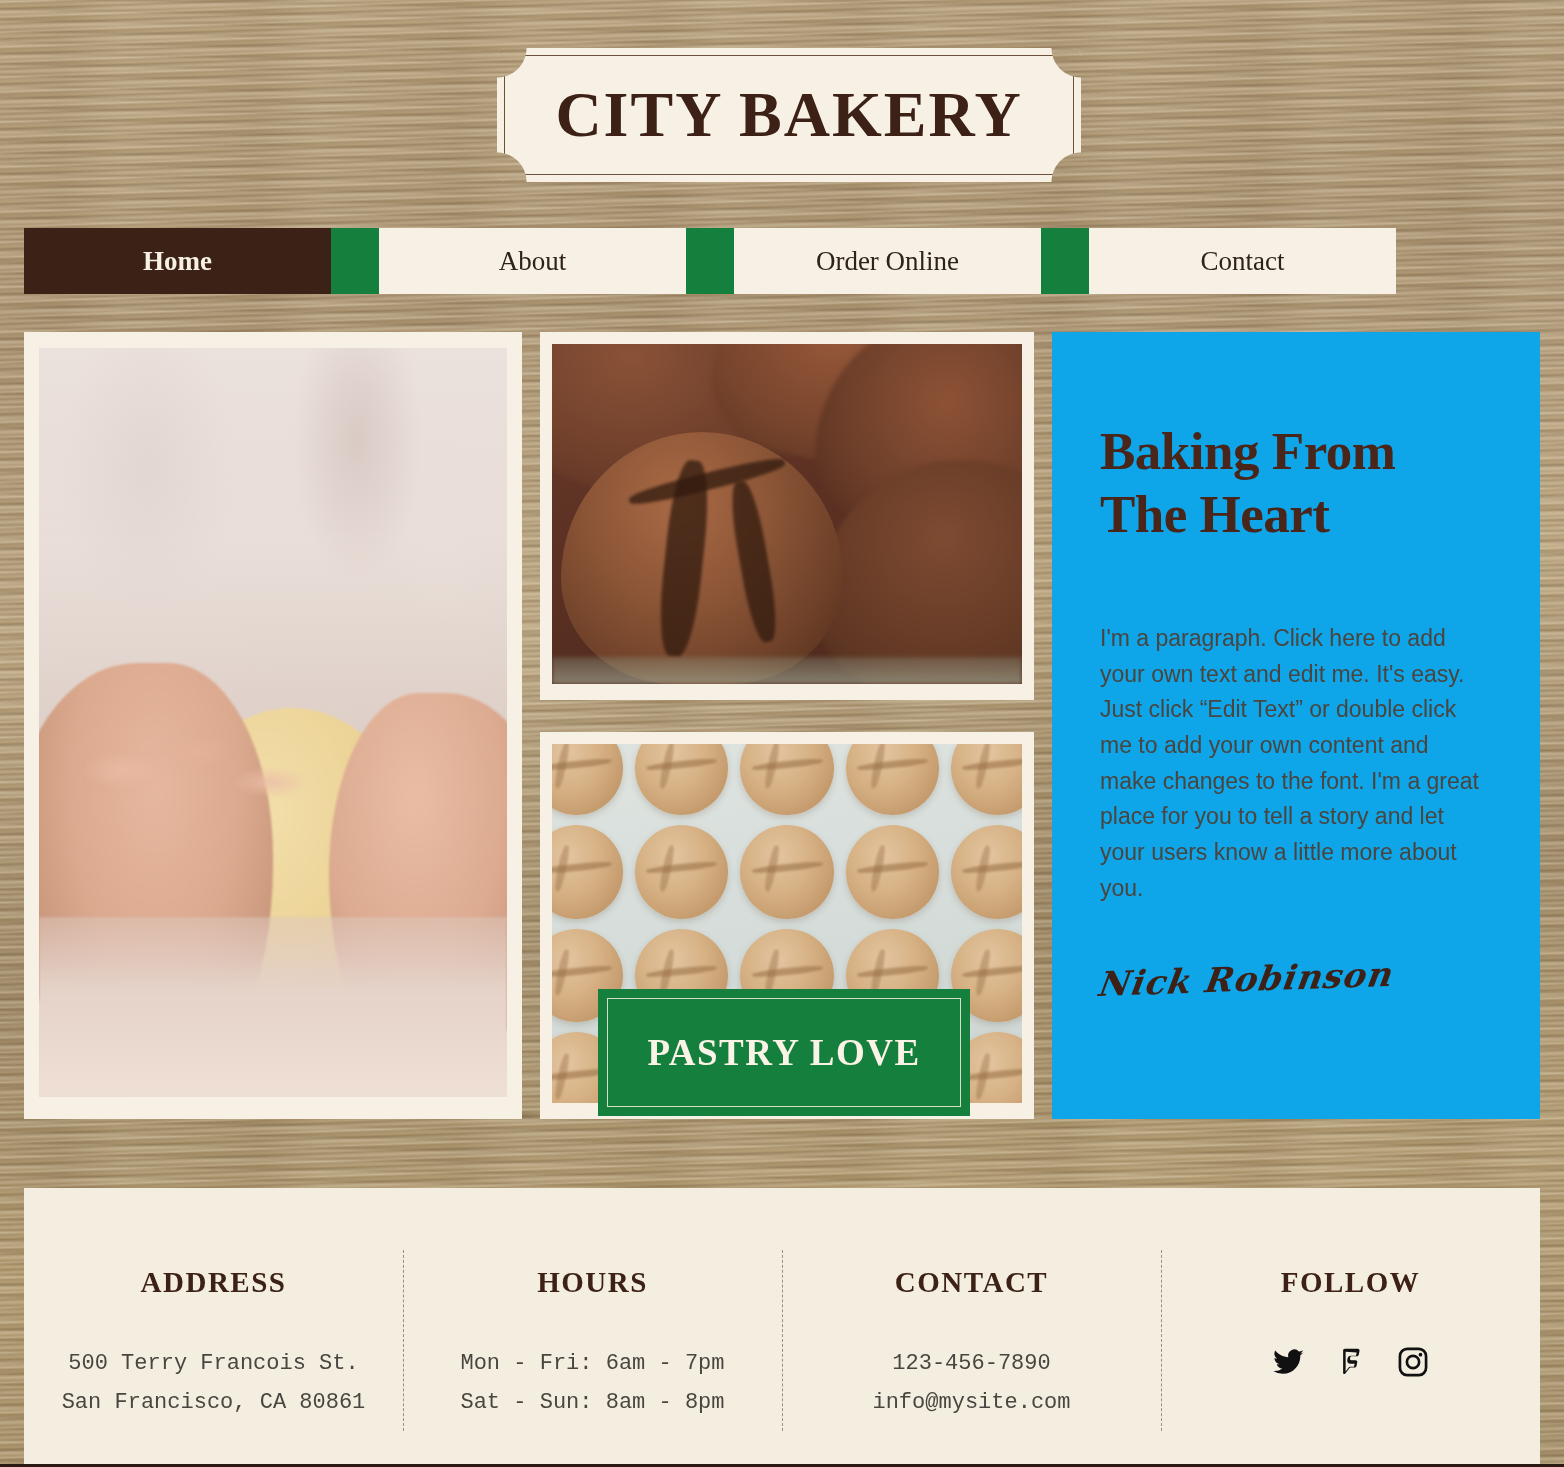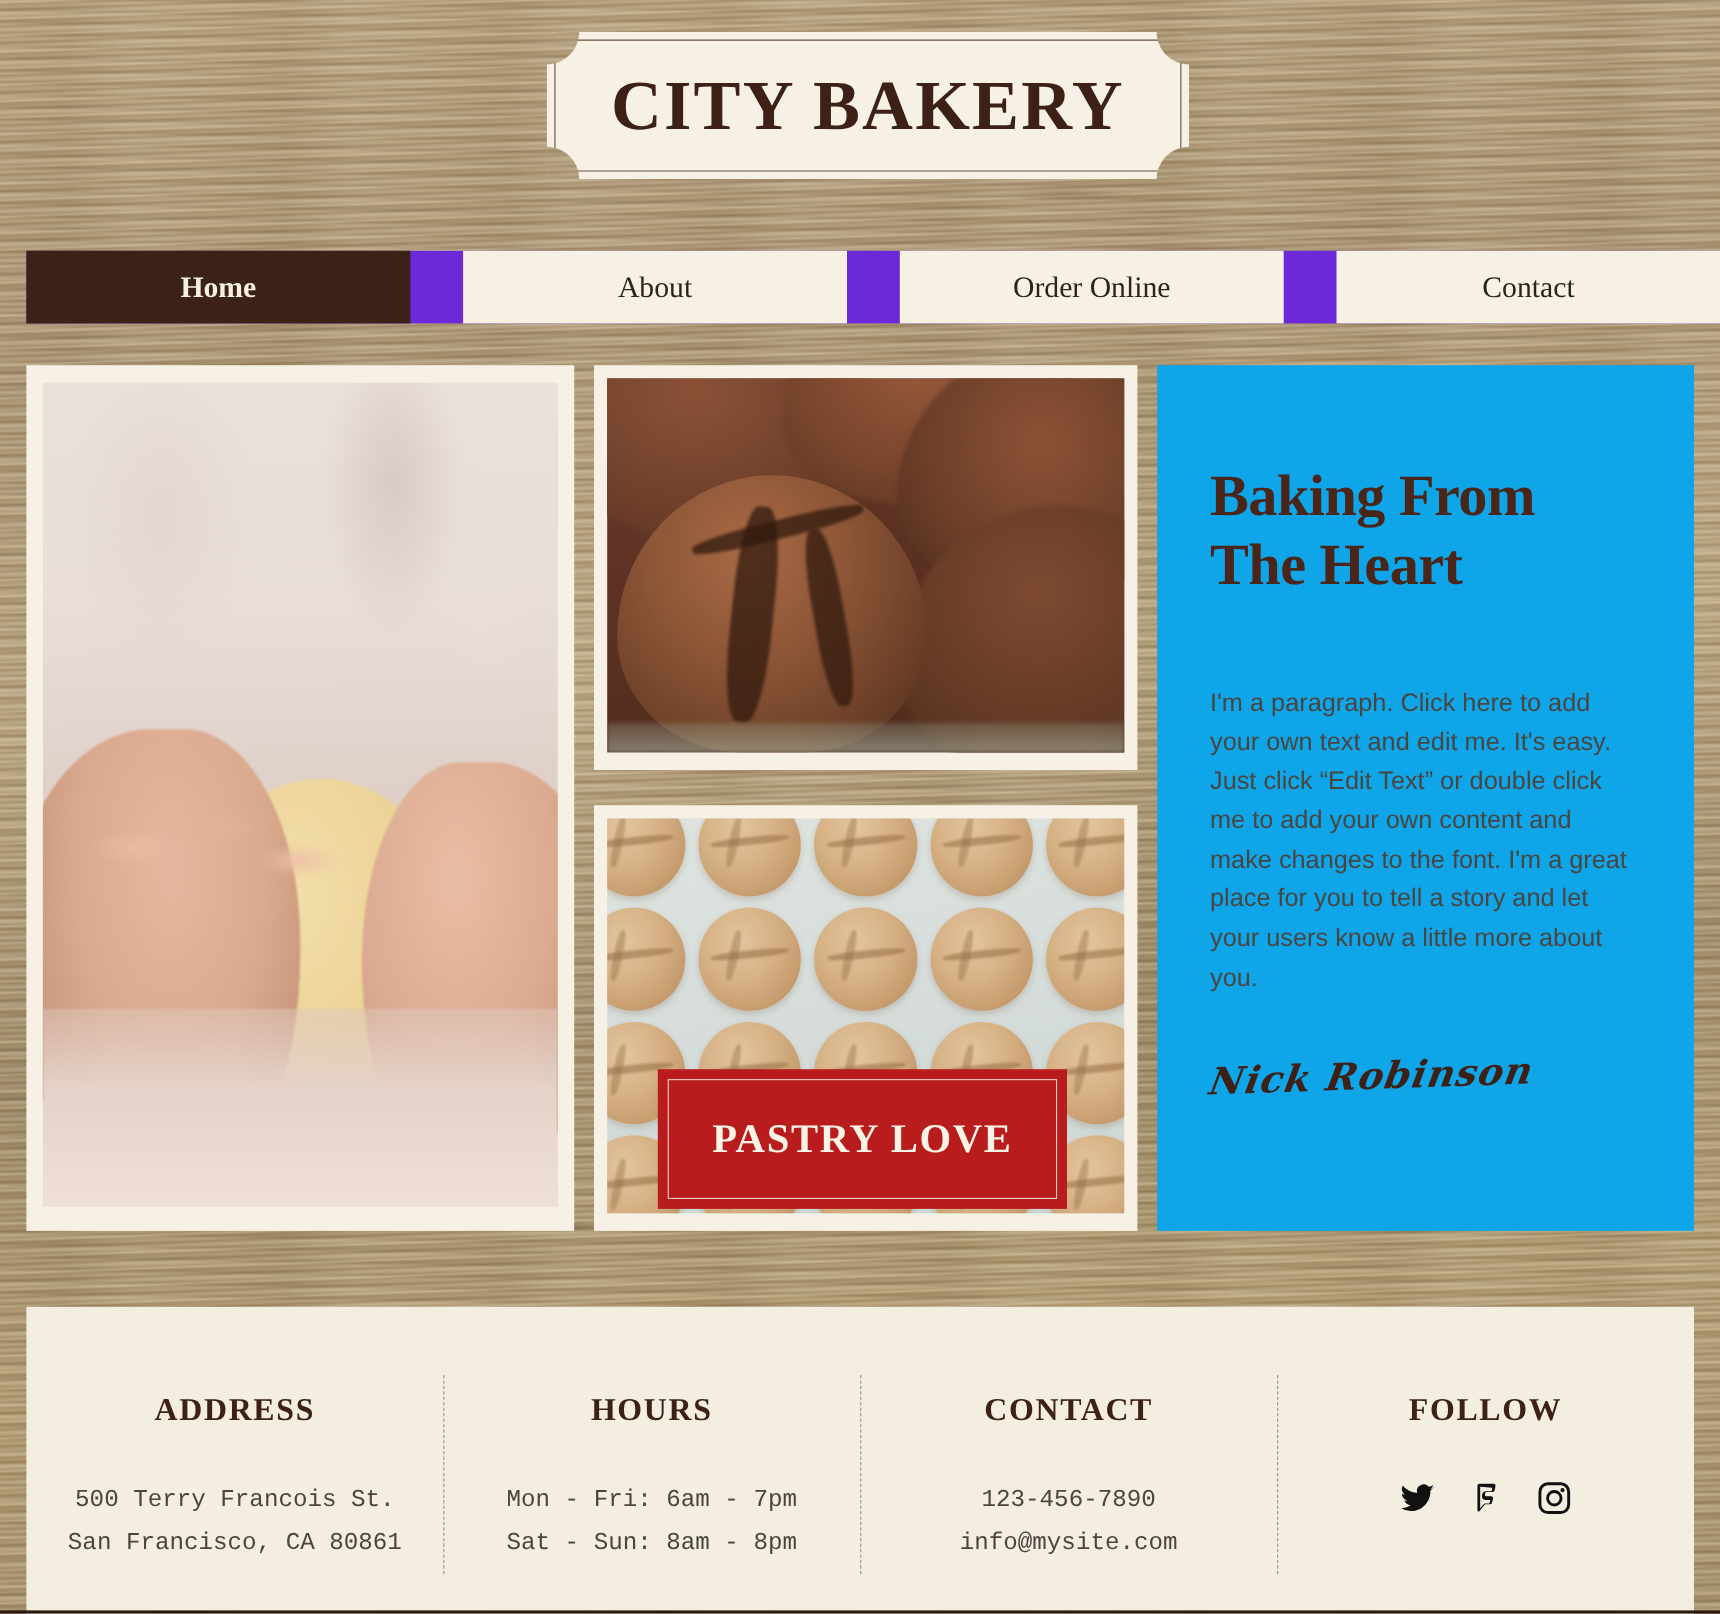--- a/index.html
+++ b/index.html
@@ -58,21 +58,21 @@
   .page { position: relative; z-index: 2; width: 1564px; height: 1467px; }
 
   
   .header {
     height: 228px;
     position: relative;
   }
   .logo-plaque {
     position: absolute;
     left: 497px;
-    top: 29px;
+    top: 48px;
     width: 584px;
     height: 134px;
     background: #f6f1e4;
     display: flex;
     align-items: center;
     justify-content: center;
     -webkit-mask-image:
       radial-gradient(circle 30px at 0% 0%, transparent 29px, #000 30px),
       radial-gradient(circle 30px at 100% 0%, transparent 29px, #000 30px),
       radial-gradient(circle 30px at 0% 100%, transparent 29px, #000 30px),
@@ -119,23 +119,23 @@
     letter-spacing: 2px;
     color: #3d2116;
     white-space: nowrap;
   }
 
   
   .nav {
     position: absolute;
     left: 24px;
     top: 228px;
-    width: 1540px;
+    width: 1372px;
     height: 66px;
-    background: #6d28d9;
+    background: #15803d;
     display: flex;
     align-items: stretch;
     z-index: 3;
     gap: 48px;
   }
   .nav-item {
     flex: 1 1 0;
     display: flex;
     align-items: center;
     justify-content: center;
@@ -345,24 +345,24 @@
     background: rgba(150,108,66,0.42);
     border-radius: 40%;
     transform: rotate(12deg);
     filter: blur(0.8px);
   }
 
   
   .banner {
     position: absolute;
     left: 598px;
-    top: 672px;
+    top: 689px;
     width: 372px;
     height: 127px;
-    background: #b91c1c;
+    background: #15803d;
     display: flex;
     align-items: center;
     justify-content: center;
     z-index: 6;
   }
   .banner-inner {
     position: absolute;
     inset: 9px;
     border: 1px solid rgba(250,240,222,0.85);
     pointer-events: none;

